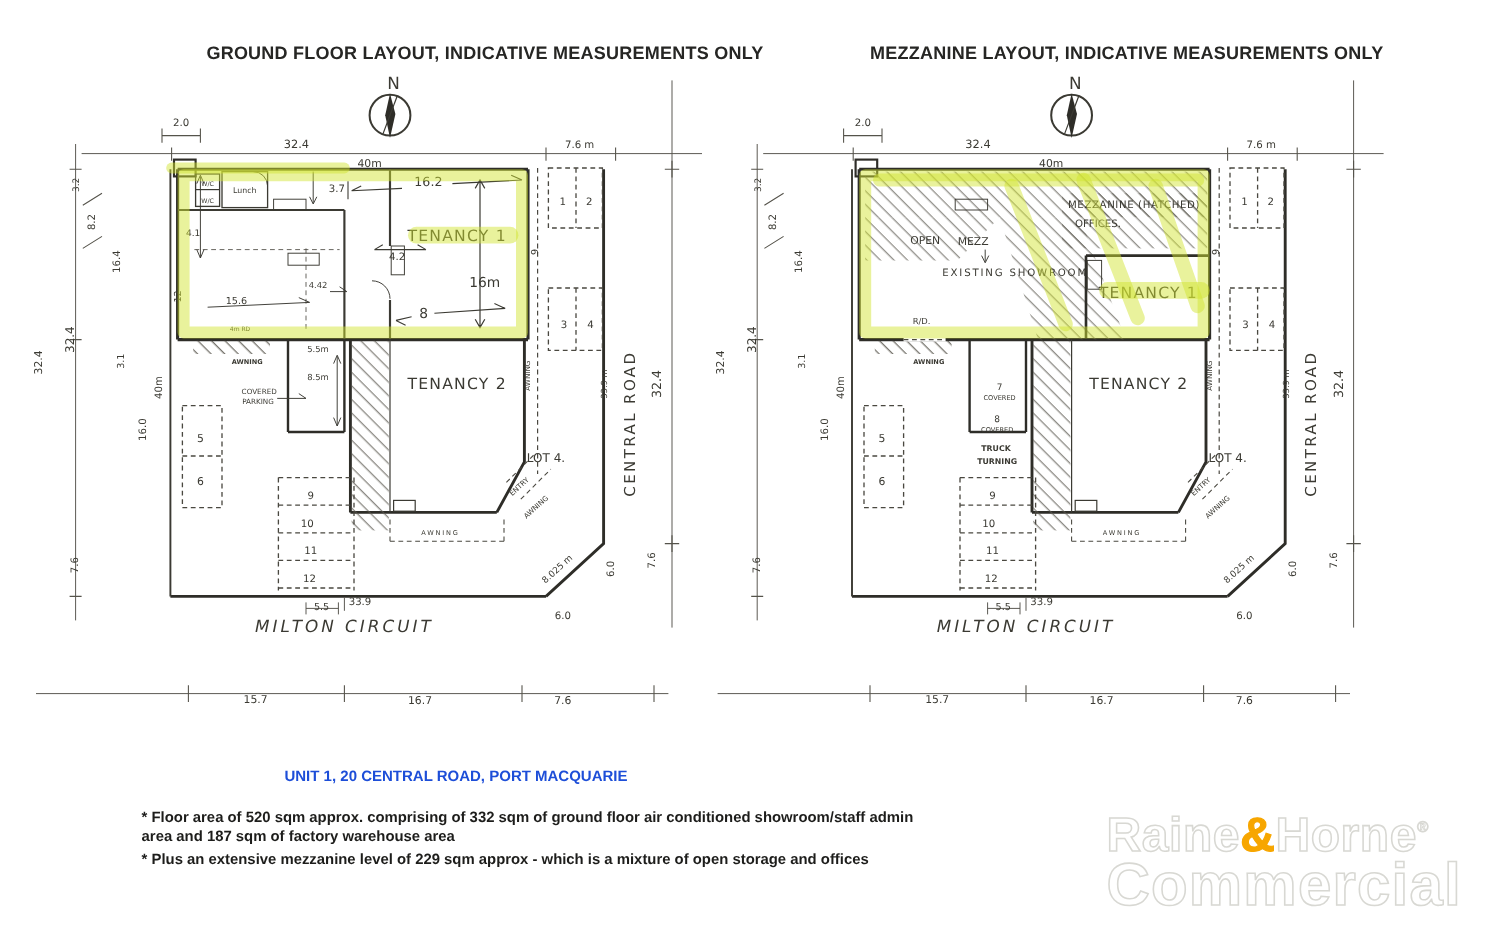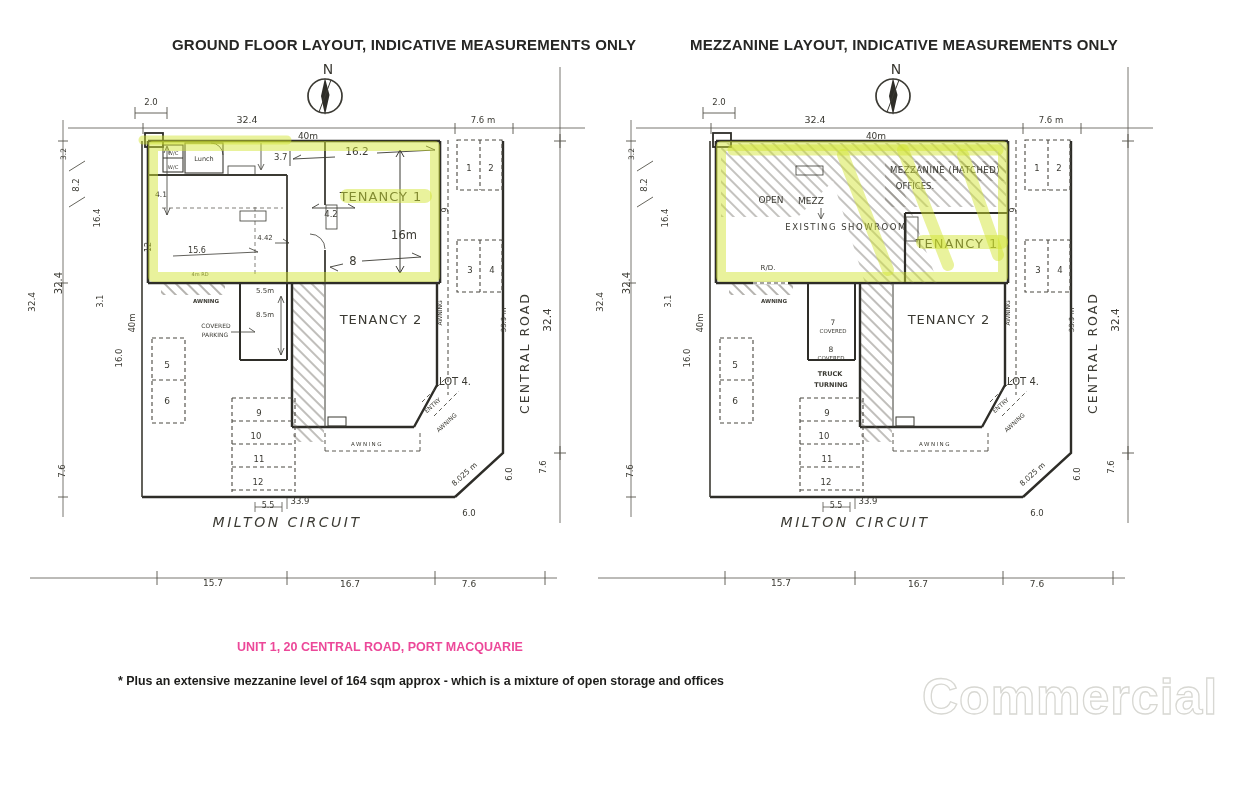--- a/index.html
+++ b/index.html
@@ -9,21 +9,21 @@
        letter-spacing:.2px;white-space:nowrap;}
   .panel{position:absolute;}
   svg{display:block;}
   svg text{fill:#3b3a33;font-family:"DejaVu Sans",sans-serif;}
   .ink{stroke:#3b3a33;fill:none;}
   .bold{stroke:#2e2d28;fill:none;}
   .dash{stroke:#4a4840;fill:none;stroke-dasharray:4 3;}
   .dim{stroke:#55534b;fill:none;}
   .hl{stroke:rgba(210,227,48,0.48);fill:none;stroke-linecap:round;stroke-linejoin:round;}
   .footer-title{position:absolute;left:120px;top:640px;width:520px;text-align:center;
-       font-size:12.5px;font-weight:bold;color:#ec4899;}
+       font-size:12.5px;font-weight:bold;color:#1d4ed8;}
   .footer-bullets{position:absolute;left:118px;top:674px;width:662px;
        font-size:12.4px;font-weight:bold;color:#1d1d1b;line-height:1.28;}
   .footer-bullets div{margin-bottom:3px;}
   .logo{position:absolute;left:922px;top:676px;color:#ffffff;font-weight:bold;
        -webkit-text-stroke:1.3px #d8d8d3;line-height:1.0;white-space:nowrap;}
   .logo .l1{font-size:40px;letter-spacing:0.5px;}
   .logo .amp{color:#F7A600;-webkit-text-stroke:1px #F7A600;}
   .logo .reg{font-size:13px;vertical-align:16px;-webkit-text-stroke:0.7px #d8d8d3;}
   .logo .l2{font-size:50px;letter-spacing:1px;margin-top:-4px;}
 </style>
@@ -217,21 +217,21 @@
   <path d="M206,277 H230 M230,277 L224,273" class="ink" stroke-width="0.8"></path>
 
   <g>
     <path d="M128,91 H410 V222 H128 Z" class="hl" stroke-width="10"></path>
     <path d="M118,85 H262" class="hl" stroke-width="9"></path>
     <path d="M322,141 H400" class="hl" stroke-width="14"></path>
   </g>
 </svg>
 </div>
 
-<div class="plan-heading" style="left:690px;top:36px;">MEZZANINE LAYOUT, INDICATIVE MEASUREMENTS ONLY</div>
+<div class="plan-heading" style="left:725px;top:36px;">MEZZANINE LAYOUT, INDICATIVE MEASUREMENTS ONLY</div>
 <div class="panel" style="left:593px;top:55px;">
 <svg width="600" height="545" viewBox="0 0 600 545">
   <use href="#site-plan"></use>
 
   <g>
     <rect x="128" y="88" width="285" height="38" fill="url(#hatch)" opacity="0.8"></rect>
     <rect x="292" y="106" width="121" height="46" fill="url(#hatch)" opacity="0.8"></rect>
     <polygon points="240,126 307,126 345,228 272,228" fill="url(#hatch)" opacity="0.8"></polygon>
     <polygon points="128,126 240,126 205,162 128,162" fill="url(#hatch)" opacity="0.8"></polygon>
   </g>
@@ -266,18 +266,20 @@
     <path d="M250,100 L295,215" class="hl" stroke-width="12"></path>
     <path d="M310,95 L355,210" class="hl" stroke-width="12"></path>
     <path d="M370,100 L405,200" class="hl" stroke-width="12"></path>
     <path d="M330,187 H408" class="hl" stroke-width="14"></path>
   </g>
 </svg>
 </div>
 
 <div class="footer-title">UNIT 1, 20 CENTRAL ROAD, PORT MACQUARIE</div>
 <div class="footer-bullets">
-  <div>* Plus an extensive mezzanine level of 164 sqm approx - which is a mixture of open storage and offices</div>
+  <div>* Floor area of 520 sqm approx. comprising of 332 sqm of ground floor air conditioned showroom/staff admin area and 187 sqm of factory warehouse area</div>
+  <div>* Plus an extensive mezzanine level of 229 sqm approx - which is a mixture of open storage and offices</div>
 </div>
 
 <div class="logo">
+  <div class="l1"><span>Raine</span><span class="amp">&amp;</span><span>Horne</span><span class="reg">®</span></div>
   <div class="l2">Commercial</div>
 </div>
 
 </body></html>

